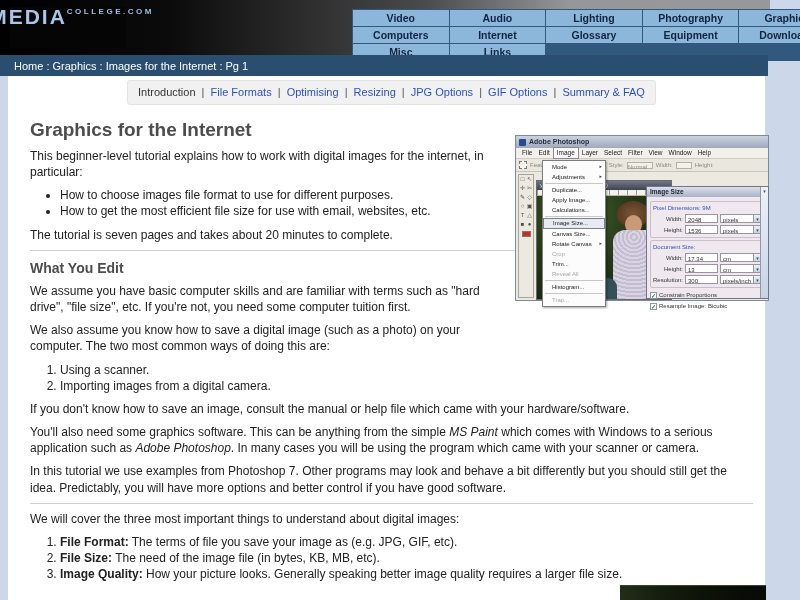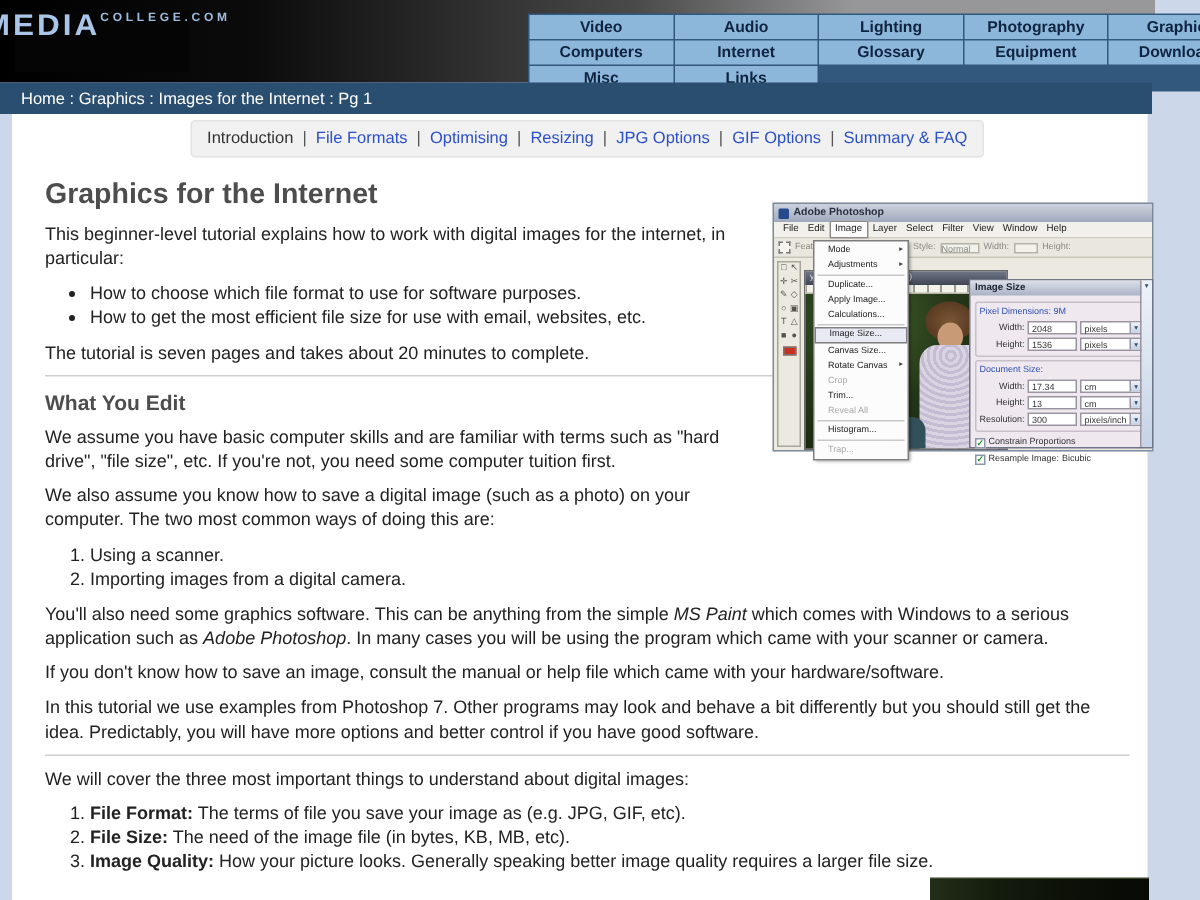--- a/index.html
+++ b/index.html
@@ -155,41 +155,41 @@
       <span class="sep">|</span>
       <a>Summary &amp; FAQ</a>
     </div>
   </div>
 
   <h1>Graphics for the Internet</h1>
 
   <p class="narrow">This beginner-level tutorial explains how to work with digital images for the internet, in particular:</p>
 
   <ul class="narrow">
-    <li>How to choose which file format to use for software purposes.</li>
+    <li>How to choose images file format to use for different purposes.</li>
     <li>How to get the most efficient file size for use with email, websites, etc.</li>
   </ul>
 
   <p class="narrow">The tutorial is seven pages and takes about 20 minutes to complete.</p>
 
   <hr>
 
   <h2>What You Edit</h2>
 
   <p class="narrow">We assume you have basic computer skills and are familiar with terms such as "hard drive", "file size", etc. If you're not, you need some computer tuition first.</p>
   <p class="narrow">We also assume you know how to save a digital image (such as a photo) on your computer. The two most common ways of doing this are:</p>
 
   <ol class="narrow">
     <li>Using a scanner.</li>
     <li>Importing images from a digital camera.</li>
   </ol>
 
+  <p>If you don't know how to save an image, consult the manual or help file which came with your hardware/software.</p>
+
   <p><span>You'll also need some graphics software. This can be anything from the simple </span><span class="it">MS Paint</span><span> which comes with Windows to a serious application such as </span><span class="it">Adobe Photoshop</span><span>. In many cases you will be using the program which came with your scanner or camera.</span></p>
-
-  <p>If you don't know how to save an image, consult the manual or help file which came with your hardware/software.</p>
 
   <p>In this tutorial we use examples from Photoshop 7. Other programs may look and behave a bit differently but you should still get the idea. Predictably, you will have more options and better control if you have good software.</p>
 
   <hr>
 
 
   <p>We will cover the three most important things to understand about digital images:</p>
 
   <ol>
     <li><span class="term">File Format:</span><span> The terms of file you save your image as (e.g. JPG, GIF, etc).</span></li>

